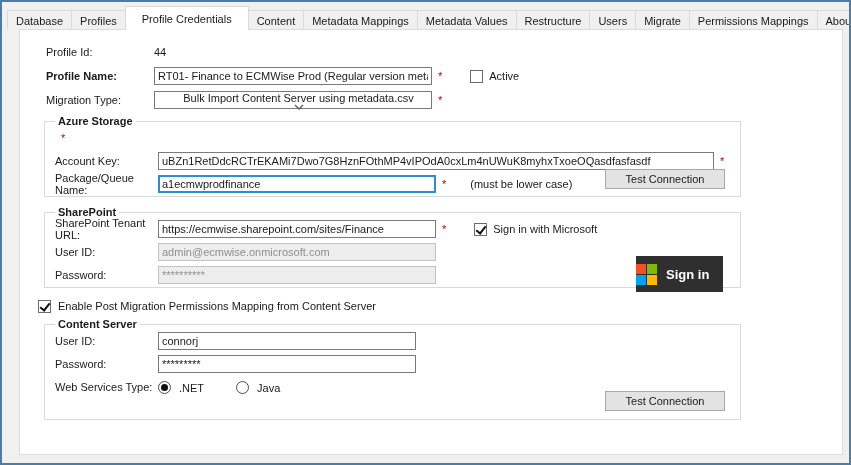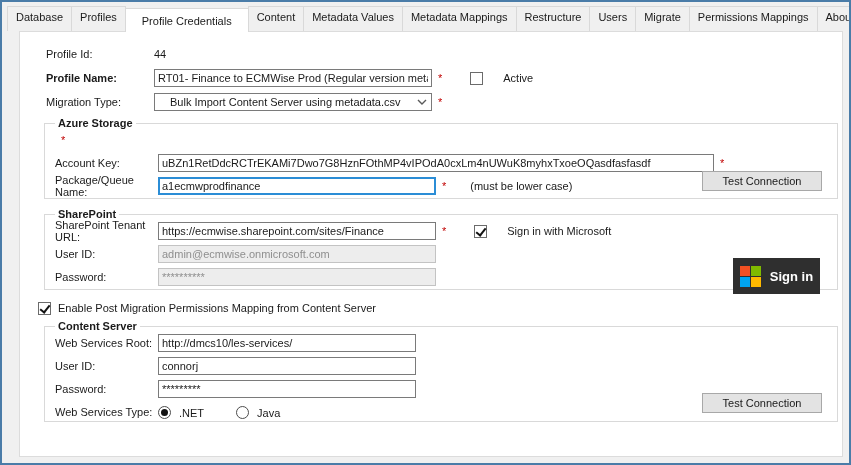--- a/index.html
+++ b/index.html
@@ -6,21 +6,21 @@
   html,body { background:#ffffff; }
   .window {
     position:relative; width:851px; height:465px;
     border:2px solid #4a7ca8; background:#f0f0f0;
     font-family:"Liberation Sans", sans-serif; font-size:11px; color:#1a1a1a;
     overflow:hidden;
   }
   
   .tabstrip { display:flex; align-items:flex-end; padding:4px 0 0 5px; position:relative; z-index:2; }
   .tab {
-    padding:4px 8px 8px; background:#f0f0f0; border:1px solid #d9d9d9; border-bottom:none;
+    padding:4px 8px 2px; background:#f0f0f0; border:1px solid #d9d9d9; border-bottom:none;
     white-space:nowrap; margin-right:-1px; cursor:default;
   }
   .tab.active {
     background:#fff; padding:6px 16px 5px; margin-bottom:-1px; position:relative; z-index:3;
   }
   
   .page {
     position:relative; margin:0 6px 0 17px; height:426px;
     background:#fff; border:1px solid #dcdcdc; padding:13px 0 0 26px;
   }
@@ -33,73 +33,73 @@
   }
   .w-std { width:278px; }
   .w-wide { width:556px; }
   .w-cs { width:258px; }
   .tb.focused { border:2px solid #2b8dd6; padding:0 2px; }
   .tb.disabled { background:#ededed; border-color:#c3c3c3; color:#8f8f8f; }
   .req { color:#c00000; margin-left:6px; flex:none; }
   .note { margin-left:24px; flex:none; }
   .combo {
     width:278px; height:18px; border:1px solid #7a7a7a; background:#fff;
-    display:flex; align-items:center; justify-content:space-between; padding:0 4px 0 15px;
+    display:flex; align-items:center; justify-content:space-between; padding:0 4px 0 15px;flex-direction:column;
   }
   .chev { display:flex; align-items:center; }
   
   .cb { width:13px; height:13px; border:1px solid #6b6b6b; background:#fff; display:inline-block; position:relative; flex:none; }
   .cb.checked::after {
     content:""; position:absolute; left:3px; top:0px; width:4px; height:8px;
     border-right:2px solid #111; border-bottom:2px solid #111; transform:rotate(38deg);
   }
   .radio { width:13px; height:13px; border:1px solid #4d4d4d; border-radius:50%; background:#fff; display:inline-block; position:relative; flex:none; }
   .radio.selected::after { content:""; position:absolute; left:2px; top:2px; width:7px; height:7px; border-radius:50%; background:#111; }
-  .cb-gap { margin-left:28px; display:flex; align-items:center; gap:20px;justify-content:flex-end; }
+  .cb-gap { margin-left:28px; display:flex; align-items:center; gap:6px;justify-content:flex-end; }
   
   fieldset.group {
-    border:1px solid #d9d9d9; width:794px; margin-left:-2px; padding:2px 0 12px 10px;
+    border:1px solid #d9d9d9; width:697px; margin-left:-2px; padding:2px 0 12px 10px;
     position:relative;
   }
   legend { font-weight:bold; padding:0 3px; }
   .grp-az { height:82px; margin-top:2px; }
   .grp-sp { height:82px; margin-top:9px; }
   .grp-cs { height:102px; margin-top:3px; }
   .g-lbl { width:103px; flex:none; }
   .frow.g { margin-bottom:5px; }
   .btn {
     height:20px; width:120px; background:#e3e3e3; border:1px solid #a8a8a8;
     font:inherit; color:#1a1a1a; cursor:default;text-align:center;
   }
   .btn-az { position:absolute; right:15px; bottom:7px; }
   .btn-cs { position:absolute; right:15px; bottom:8px; }
   .signin {
     position:absolute; right:17px; top:38px; width:87px; height:36px;
     background:#2f2f2f; color:#fff; border:none; font-size:13px; font-weight:bold;
-    display:flex; align-items:center; justify-content:center; gap:9px; cursor:default;
+    display:flex; align-items:center; gap:9px; cursor:default;
   }
   .mslogo { width:21px; height:21px; display:grid; grid-template-columns:10px 10px; grid-template-rows:10px 10px; gap:1px; }
   .mslogo i { display:block; }
   .ms-r { background:#f25022; } .ms-g { background:#7fba00; } .ms-b { background:#00a4ef; } .ms-y { background:#ffb900; }
   .pm-row { margin:10px 0 4px -8px; display:flex; align-items:center; gap:7px; height:16px; }
   .radios { display:flex; align-items:flex-end; gap:8px; }
   .radio-java { margin-left:24px; }
 </style>
 </head>
 <body>
 
 <div class="window">
 
   <div class="tabstrip">
     <div class="tab">Database</div>
     <div class="tab">Profiles</div>
     <div class="tab active">Profile Credentials</div>
     <div class="tab">Content</div>
+    <div class="tab">Metadata Mappings</div>
     <div class="tab">Metadata Values</div>
-    <div class="tab">Metadata Mappings</div>
     <div class="tab">Restructure</div>
     <div class="tab">Users</div>
     <div class="tab">Migrate</div>
     <div class="tab">Permissions Mappings</div>
     <div class="tab">About</div>
   </div>
 
   <div class="page">
 
     <div class="frow">
@@ -180,24 +180,20 @@
     </fieldset>
 
     <div class="pm-row">
       <span class="cb checked"></span>
       <span>Enable Post Migration Permissions Mapping from Content Server</span>
     </div>
 
     <fieldset class="group grp-cs">
       <legend>Content Server</legend>
       <div class="frow g">
-        <span class="g-lbl">Web Services Root:</span>
-        <input class="tb w-cs" value="http://dmcs10/les-services/" style="">
-      </div>
-      <div class="frow g">
         <span class="g-lbl">User ID:</span>
         <input class="tb w-cs" value="connorj" style="">
       </div>
       <div class="frow g">
         <span class="g-lbl">Password:</span>
         <input class="tb w-cs" value="*********" style="">
       </div>
       <div class="frow g">
         <span class="g-lbl">Web Services Type:</span>
         <span class="radios">

